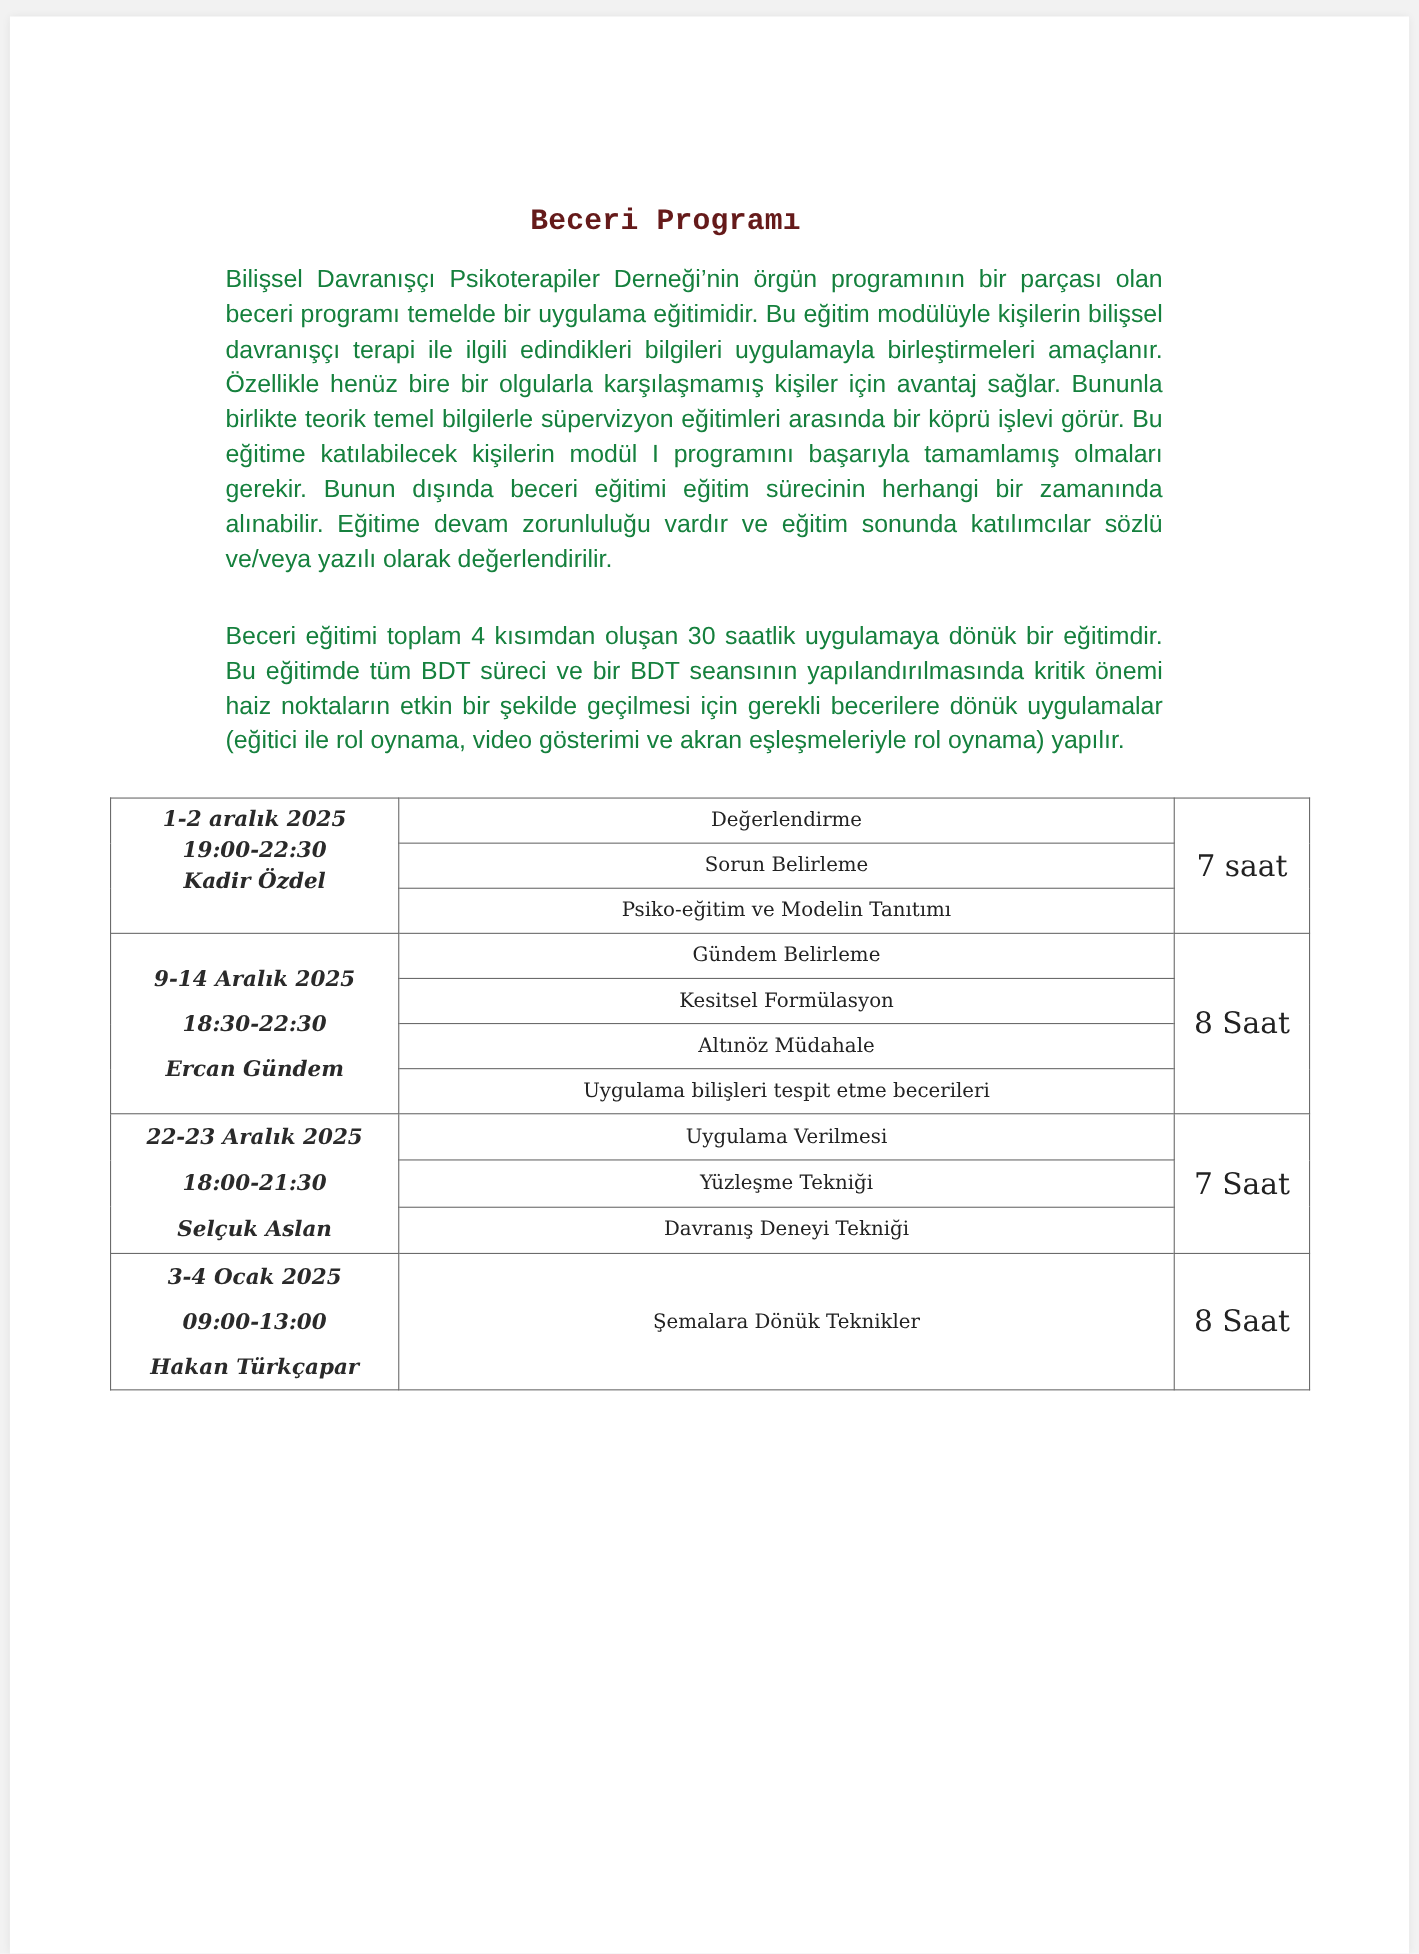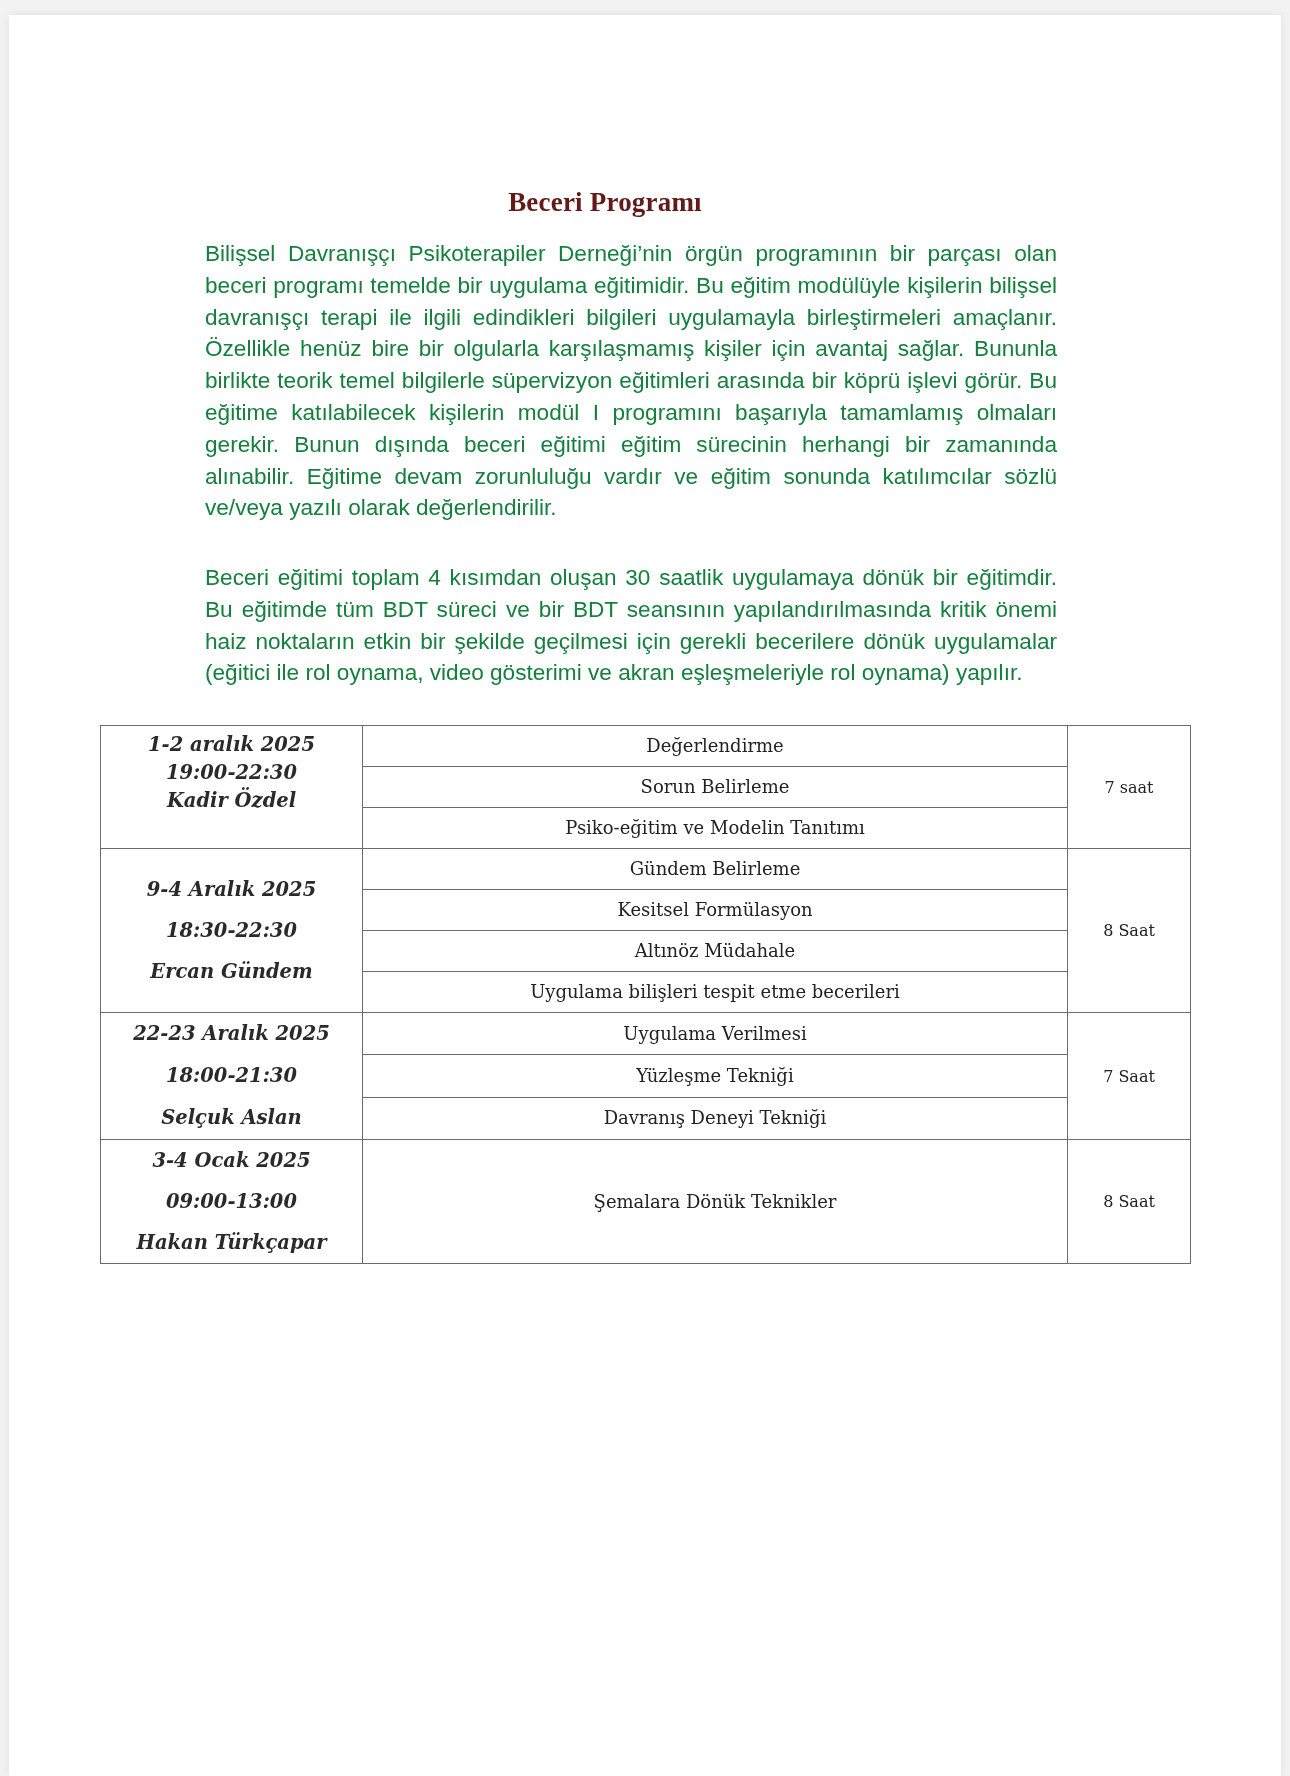--- a/index.html
+++ b/index.html
@@ -18,21 +18,21 @@
       height: 1761px;
       background: #ffffff;
       box-shadow: 0 0 8px rgba(0,0,0,0.08);
     }
     .title {
       position: absolute;
       left: 0;
       top: 172px;
       width: 1192px;
       text-align: center;
-      font-family: Liberation Serif, serif;
+      font-family: Liberation Mono, monospace;
       font-weight: bold;
       font-size: 27px;
       color: #651a1a;
       margin: 0;
       letter-spacing: 0.2px;
     }
     .para {
       position: absolute;
       left: 196px;
       width: 852px;
@@ -84,21 +84,21 @@
       vertical-align: top;
       padding-top: 3px;
       box-sizing: border-box;
     }
     td.topic.big {
       height: 124px;
       vertical-align: middle;
       padding-top: 0;
     }
     td.hours {
-      font-size: 16px;
+      font-size: 27px;
     }
   </style>
 </head>
 <body>
 
 <div class="page">
   <h1 class="title">Beceri Programı</h1>
 
   <p class="para p1">Bilişsel Davranışçı Psikoterapiler Derneği’nin örgün programının bir parçası olan beceri programı temelde bir uygulama eğitimidir. Bu eğitim modülüyle kişilerin bilişsel davranışçı terapi ile ilgili edindikleri bilgileri uygulamayla birleştirmeleri amaçlanır. Özellikle henüz bire bir olgularla karşılaşmamış kişiler için avantaj sağlar. Bununla birlikte teorik temel bilgilerle süpervizyon eğitimleri arasında bir köprü işlevi görür. Bu eğitime katılabilecek kişilerin modül I programını başarıyla tamamlamış olmaları gerekir. Bunun dışında beceri eğitimi eğitim sürecinin herhangi bir zamanında alınabilir. Eğitime devam zorunluluğu vardır ve eğitim sonunda katılımcılar sözlü ve/veya yazılı olarak değerlendirilir.</p>
   <p class="para p2">Beceri eğitimi toplam 4 kısımdan oluşan 30 saatlik uygulamaya dönük bir eğitimdir. Bu eğitimde tüm BDT süreci ve bir BDT seansının yapılandırılmasında kritik önemi haiz noktaların etkin bir şekilde geçilmesi için gerekli becerilere dönük uygulamalar (eğitici ile rol oynama, video gösterimi ve akran eşleşmeleriyle rol oynama) yapılır.</p>
@@ -123,21 +123,21 @@
       </tr>
       <tr>
         <td class="topic">Sorun Belirleme</td>
       </tr>
       <tr>
         <td class="topic">Psiko-eğitim ve Modelin Tanıtımı</td>
       </tr>
 
       <tr>
         <td class="info g2" rowspan="4">
-          <span class="line">9-4 Aralık 2025</span>
+          <span class="line">9-14 Aralık 2025</span>
           <span class="line">18:30-22:30</span>
           <span class="line">Ercan Gündem</span>
         </td>
         <td class="topic">Gündem Belirleme</td>
         <td class="hours" rowspan="4">8 Saat</td>
       </tr>
       <tr>
         <td class="topic">Kesitsel Formülasyon</td>
       </tr>
       <tr>

